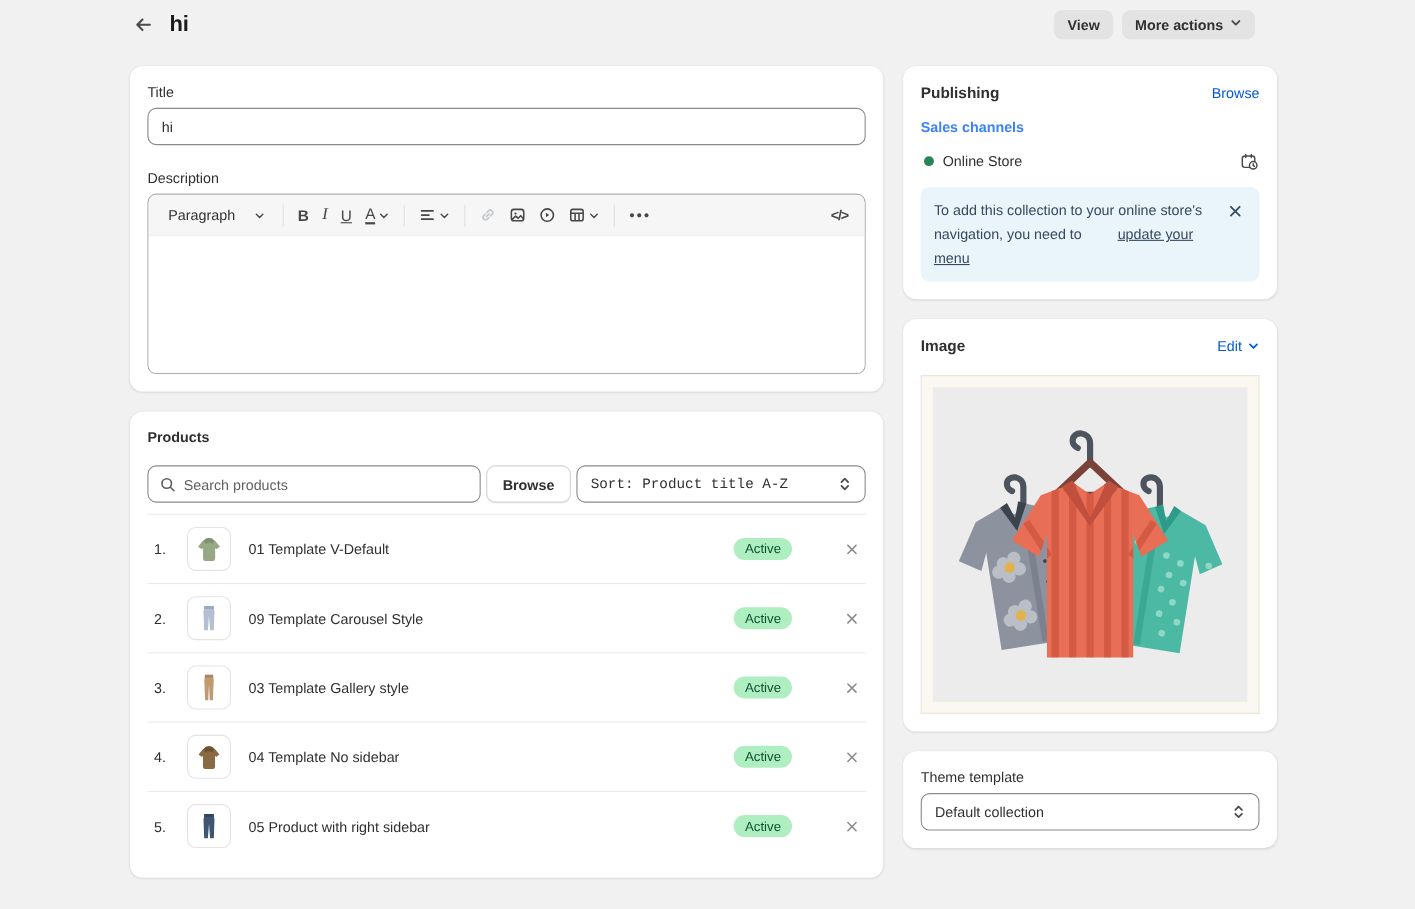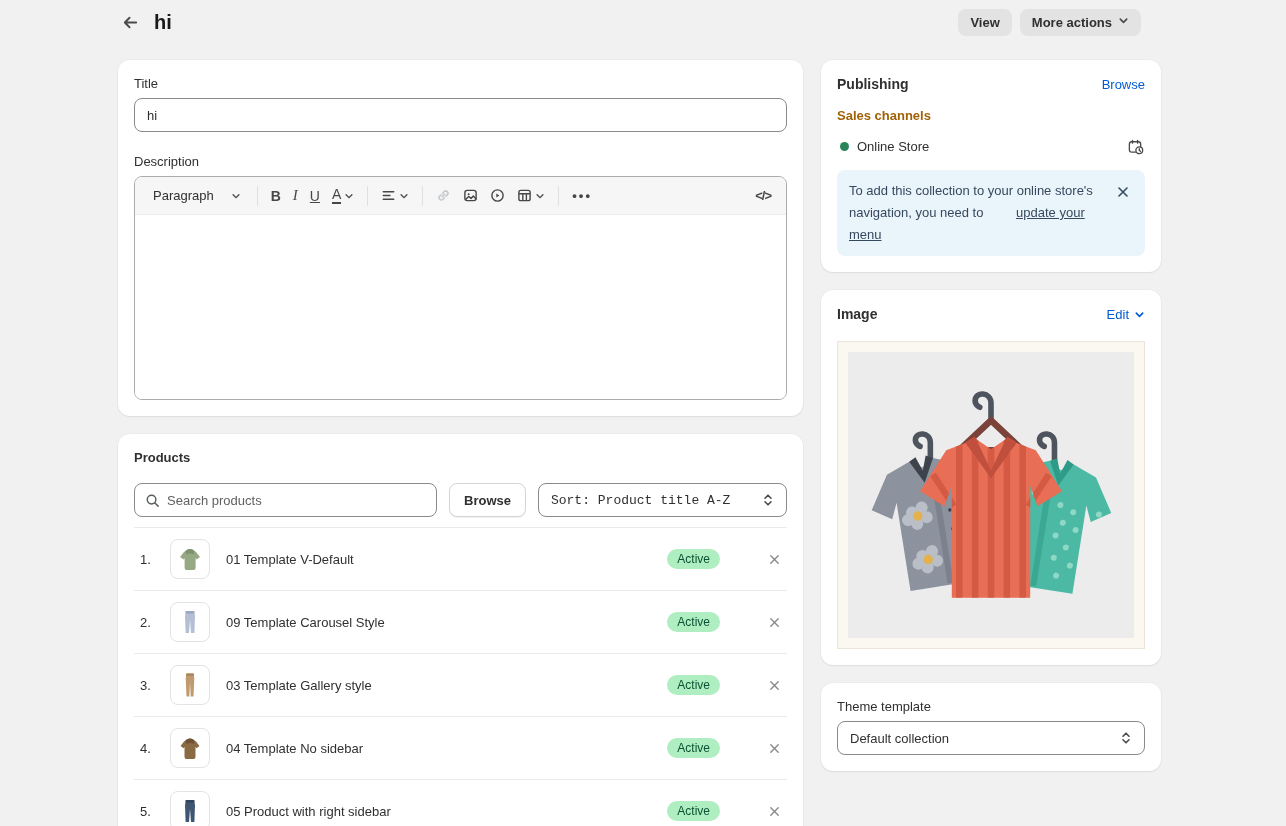--- a/index.html
+++ b/index.html
@@ -29,41 +29,41 @@
   .card {
     background:#fff; border-radius:12px; padding:16px;
     box-shadow:0 1px 2px rgba(0,0,0,.07), 0 0 0 1px rgba(0,0,0,.02);
   }
   .field-label { font-size:13px; color:#303030; margin-bottom:7px; }
   .text-input {
     width:100%; height:34px; border:1px solid #8a8a8a; border-radius:8px;
     padding:0 12px; font-size:13px; color:#303030; font-family:inherit; background:#fff;
   }
   .desc-label { margin-top:22px; }
-  .editor { margin-top:2px; border:1px solid #ababab; border-radius:8px; height:224px;
+  .editor { margin-top:2px; border:1px solid #ababab; border-radius:8px; height:164px;
     display:flex; flex-direction:column; overflow:hidden; }
   .editor-toolbar {
     height:38px; background:#f6f6f6; border-bottom:1px solid #ededed;
     display:flex; align-items:center; padding:0 10px; gap:2px; flex:none;
   }
   .tb-btn { display:flex; align-items:center; gap:3px; padding:4px 5px; background:transparent;
     border:none; border-radius:6px; color:#474747; cursor:pointer; font-family:inherit; }
   .tb-btn.disabled { color:#c6c9cc; cursor:default; }
   .tb-para { font-size:13px; color:#303030; padding:4px 8px; }
   .tb-sep { width:1px; height:20px; background:#e0e0e0; margin:0 6px; flex:none; }
   .tb-b { font-weight:800; font-size:14px; }
   .tb-i { font-style:italic; font-family:"Liberation Serif",serif; font-size:15px; }
   .tb-u { text-decoration:underline; font-size:14px; }
   .tb-a { font-size:14px; border-bottom:2px solid #474747; line-height:1.05; }
   .tb-dots { letter-spacing:2px; font-weight:700; font-size:13px; }
   .tb-code { margin-left:auto; font-size:13px; font-weight:700; letter-spacing:-1px; }
   .editor-content { flex:1; background:#fff; }
 
   .section-heading { font-size:13px; font-weight:700; color:#303030; }
-  .controls-row { display:flex; gap:12px; margin-top:18px; }
+  .controls-row { display:flex; gap:5px; margin-top:18px; }
   .search-box {
     flex:none; width:303px; height:34px; border:1px solid #8a8a8a; border-radius:8px;
     display:flex; align-items:center; padding:0 10px; gap:7px; background:#fff;
   }
   .search-box input { border:none; outline:none; flex:1; font-size:13px; font-family:inherit; color:#303030; background:transparent; }
   .search-box input::placeholder { color:#616161; opacity:1; }
   .browse-btn {
     height:34px; padding:0 14px; background:#fff; border:1px solid #d4d4d4; border-radius:8px;
     font-size:13px; font-weight:600; color:#303030; cursor:pointer; font-family:inherit;
     box-shadow:0 1px 0 rgba(0,0,0,.05);
@@ -81,21 +81,21 @@
   .row-name { margin-left:16px; flex:1; font-size:13px; color:#303030; }
   .status-badge { background:#aeeec0; color:#0c5132; font-size:12px; font-weight:500;
     padding:3px 10px; border-radius:11px; margin-right:44px; }
   .row-close { width:20px; height:20px; border:none; background:transparent; color:#8a8a8a;
     cursor:pointer; display:flex; align-items:center; justify-content:center; margin-right:3px; }
 
   .card-head { display:flex; align-items:center; justify-content:space-between;gap:21px; }
   .card-title { font-size:14px; font-weight:700; color:#303030; }
   .link-blue { color:#005bd3; font-size:13px; text-decoration:none; cursor:pointer;
     display:flex; align-items:center; gap:5px; background:none; border:none; font-family:inherit; }
-  .sub-heading { font-size:13px; font-weight:700; color:#a16207; margin-top:16px; }
+  .sub-heading { font-size:13px; font-weight:700; color:#3b82f6; margin-top:16px; }
   .channel-row { display:flex; align-items:center; margin-top:13px; }
   .channel-dot { width:9px; height:9px; border-radius:50%; background:#29845a; flex:none; margin:0 8px 0 3px; }
   .channel-name { font-size:13px; color:#303030; flex:1; }
   .info-banner {
     margin-top:14px; background:#eaf4fb; border-radius:8px; padding:10px 12px;
     display:flex; gap:6px; align-items:flex-start;
   }
   .banner-text { flex:1; color:#36495e; font-size:13px; line-height:22px; }
   .banner-link { color:#36495e; text-decoration:underline; cursor:pointer;margin-left:29px; }
   .banner-close { border:none; background:transparent; color:#36495e; cursor:pointer;

